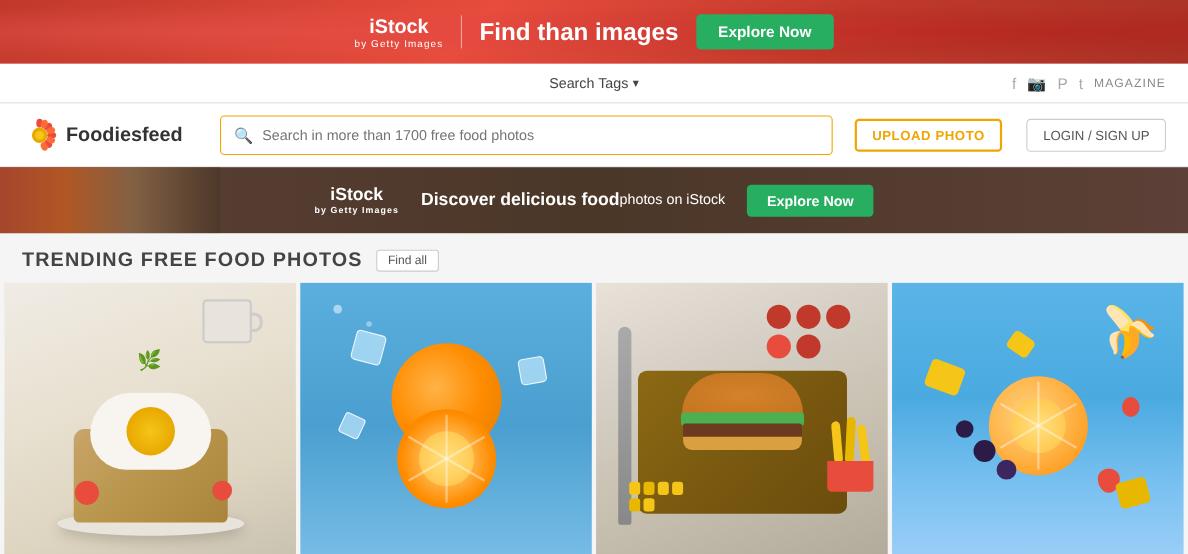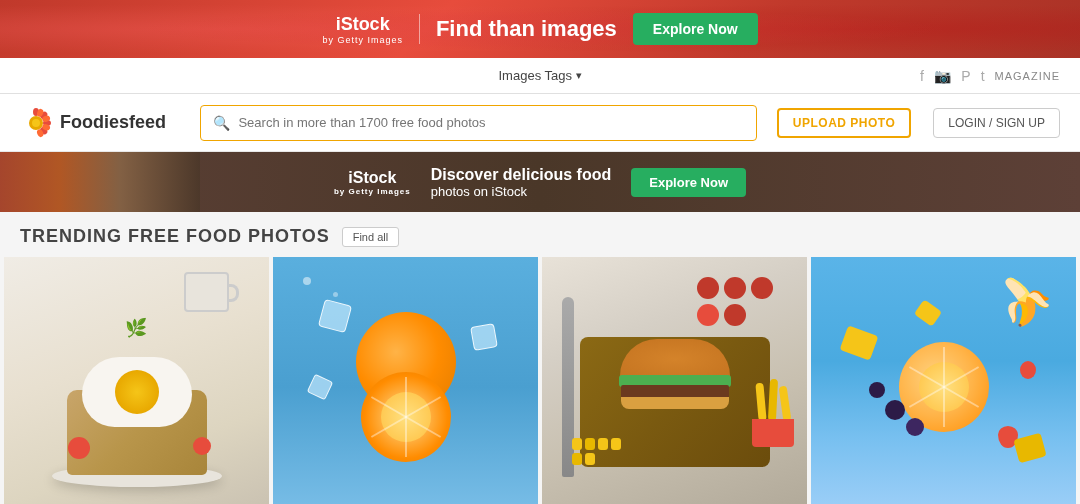--- a/index.html
+++ b/index.html
@@ -290,21 +290,21 @@
     <span>iStock</span>
     <span>by Getty Images</span>
   </div>
   <div class="banner-divider"></div>
   <span class="banner-text">Find than images</span>
   <button class="banner-btn">Explore Now</button>
 </div>
 
 <div class="nav-bar" style="position:relative;">
   <div class="popular-tags-wrap">
-    <span>Images Tags</span>
+    <span>Search Tags</span>
     <span style="margin-left:4px; font-size:11px;">▾</span>
   </div>
   <div class="social-icons">
     <span class="social-icon">f</span>
     <span class="social-icon">📷</span>
     <span class="social-icon">P</span>
     <span class="social-icon">t</span>
     <span class="magazine">MAGAZINE</span>
   </div>
 </div>
@@ -336,21 +336,21 @@
   </div>
 </div>
 
 <div class="secondary-banner">
   <div class="sb-food-img"></div>
   <div class="sb-content">
     <div class="sb-istock">
       <span>iStock</span>
       <span>by Getty Images</span>
     </div>
-    <div style="display:flex;flex-direction:column;">
+    <div style="display:flex;flex-direction:row;">
       <span class="sb-text">Discover delicious food</span>
       <span class="sb-sub">photos on iStock</span>
     </div>
     <button class="sb-btn">Explore Now</button>
   </div>
 </div>
 
 <div class="trending-header">
   <span class="trending-title">TRENDING FREE FOOD PHOTOS</span>
   <button class="show-all-btn">Find all</button>

